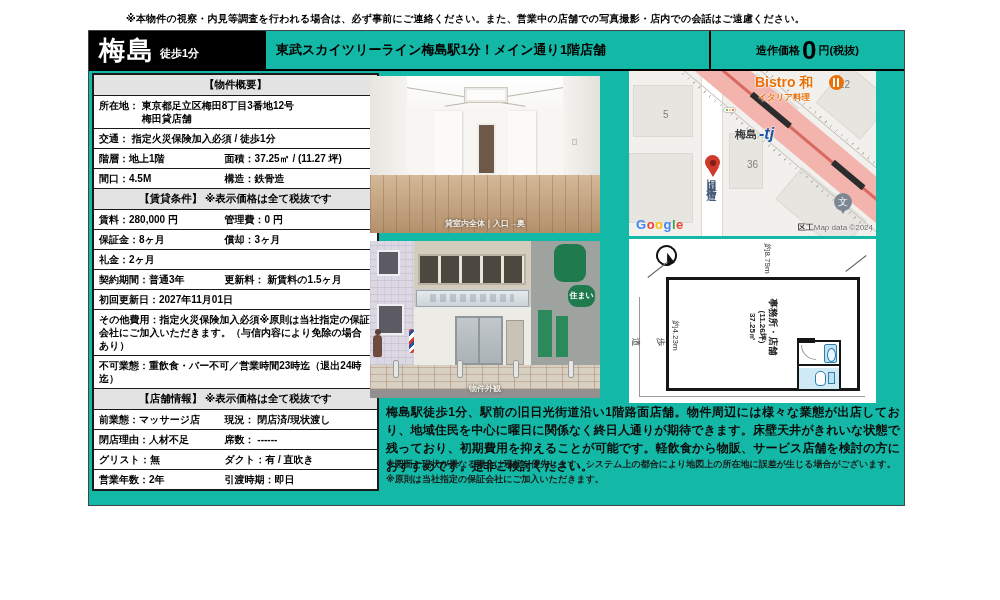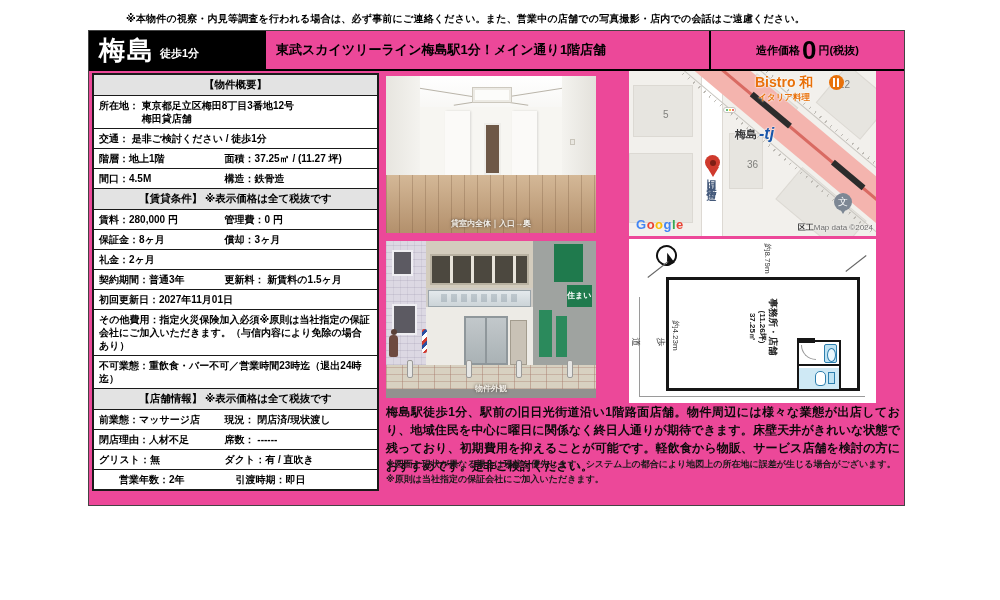--- a/index.html
+++ b/index.html
@@ -1,42 +1,42 @@
 <!DOCTYPE html>
 <html><head>
 <meta charset="utf-8">
 <style>
   * { margin:0; padding:0; box-sizing:border-box; }
   body { background:#fff; font-family:"Liberation Sans","DejaVu Sans",sans-serif; }
   .page { position:relative; width:1000px; height:600px; background:#fff; overflow:hidden; color:#000; }
 
   .disclaimer { position:absolute; left:90px; top:12px; font-size:10px; font-weight:bold; letter-spacing:0.2px;margin-left:36px; }
 
-  .doc { position:absolute; left:88px; top:30px; width:817px; height:476px; border:1px solid #444; background:#ec4899; }
+  .doc { position:absolute; left:88px; top:30px; width:817px; height:476px; border:1px solid #444; background:#14b8a6; }
 
   
   .header { position:absolute; left:0; top:0; width:100%; height:40px; display:flex; border-bottom:2px solid #000; }
   .h-station { width:177px; background:#000; color:#fff; display:flex; align-items:flex-end; padding:5px 0 6px 10px; gap:5px; }
   .h-station .big { font-size:26px; font-weight:bold; line-height:1; letter-spacing:2px; }
   .h-station .small { font-size:11px; font-weight:bold; padding-bottom:2px; }
   .h-title { flex:1; display:flex; align-items:center; padding-left:10px; font-size:13px; font-weight:bold; border-right:2px solid #000; }
   .h-price { width:193px; display:flex; align-items:center; justify-content:center; gap:2px; font-size:11px; font-weight:bold; }
   .h-price .zero { font-size:26px; line-height:1; }
 
   
   .ptable { position:absolute; left:3px; top:42px; width:287px; border:2px solid #1a1a1a; background:#fff; }
   .sec-head { background:#e3e3e3; text-align:center; font-weight:bold; font-size:10.5px; padding:3px 2px; border-bottom:1px solid #1a1a1a; }
   .prow { display:flex; font-size:10px; font-weight:bold; padding:3px 5px; border-bottom:1px solid #1a1a1a; line-height:1.3; white-space:pre-line; }
-  .ptable > div:last-child { border-bottom:none;margin-left:20px; }
+  .ptable > div:last-child { border-bottom:none; }
   .cell1 { flex:0 0 46%; padding-right:2px; }
   .cell2 { flex:1; }
   .cellfull { flex:1; }
 
   
-  .photo { position:absolute; left:297px; width:210px; height:157px; overflow:hidden; background:#ccc; }
+  .photo { position:absolute; left:281px; width:230px; height:157px; overflow:hidden; background:#ccc; }
   .photo .caption { position:absolute; bottom:4px; left:0; width:100%; text-align:center; color:#f2efe9; font-size:8px; font-weight:bold; text-shadow:0 0 3px rgba(60,50,40,.9); z-index:9; }
   #photo-interior { top:45px; }
   #photo-exterior { top:210px; }
 
   
   .int-ceiling { position:absolute; left:0; top:0; width:100%; height:36%; background:linear-gradient(#ffffff,#f2f1ed); }
   .int-rail { position:absolute; height:1px; background:#b9b4a9; width:60%; }
   .int-ac { position:absolute; left:41%; top:7%; width:19%; height:10%; background:#fcfcfa; border:1px solid #cdc9bf; box-shadow:inset 0 0 0 2px #eceae4; }
   .int-leftwall { position:absolute; left:0; top:0; width:16%; height:100%; background:linear-gradient(90deg,#e7e5df,#f4f3ef); }
   .int-rightwall { position:absolute; right:0; top:0; width:16%; height:100%; background:linear-gradient(270deg,#e3e1db,#f4f3ef); }
@@ -58,21 +58,21 @@
   .ext-center-upper { position:absolute; left:19%; top:0; width:51%; height:30%; background:#d3ccbd; }
   .ext-center-windows { position:absolute; left:21%; top:8%; width:47%; height:20%;
       background: repeating-linear-gradient(90deg,#4c483f 0 18px, #e8e4da 18px 21px); border:2px solid #b9b2a2; }
   .ext-sign { position:absolute; left:20%; top:31%; width:49%; height:11%; background:linear-gradient(#e4e9ec,#ccd4d8); border:1px solid #9aa4aa; }
   .ext-sign-text { position:absolute; left:12%; top:22%; width:76%; height:50%; background:repeating-linear-gradient(90deg, rgba(90,110,125,.5) 0 6px, transparent 6px 10px); opacity:.5; }
   .ext-store { position:absolute; left:19%; top:42%; width:51%; height:37%; background:#edebe6; }
   .ext-glass { position:absolute; left:37%; top:48%; width:21%; height:31%; background:linear-gradient(#c2c8cb,#aab2b5); border:2px solid #8f979b; }
   .ext-glass-bar { position:absolute; top:0; width:2px; height:100%; background:#8f979b; }
   .ext-door { position:absolute; left:59%; top:50%; width:8%; height:29%; background:#c9c2b6; border:1px solid #a39c8e; }
   .ext-right { position:absolute; left:70%; top:0; width:30%; height:79%; background:#9fa3a0; }
-  .ext-green-sign { position:absolute; background:#1f7a4d; color:#fff; font-weight:bold; display:flex; align-items:center; justify-content:center; }
+  .ext-green-sign { position:absolute; background:#1f7a4d; color:#fff; font-weight:bold; display:flex; align-items:center; justify-content:center;border-radius:9px; }
   .ext-green-small { position:absolute; background:#2b8a5c; }
   .ext-sidewalk { position:absolute; left:0; top:79%; width:100%; height:15%;
       background: repeating-linear-gradient(90deg, rgba(165,120,105,.45) 0 1px, transparent 1px 16px),
                   repeating-linear-gradient(0deg, rgba(165,120,105,.35) 0 1px, transparent 1px 7px), #d8d1c1; }
   .ext-road { position:absolute; left:0; top:94%; width:100%; height:6%; background:#92918f; }
   .ext-bollard { position:absolute; width:6px; height:18px; background:#e6e6e4; border:1px solid #9a9a98; border-radius:2px; top:76%; }
   .ext-barber { position:absolute; left:17%; top:56%; width:5px; height:24px;
       background:repeating-linear-gradient(-45deg,#d03a30 0 3px,#fff 3px 6px,#2b4fa0 6px 9px); border-radius:2px; }
   .ext-person { position:absolute; left:1.5%; top:60%; width:9px; height:22px; background:#6e4a40; border-radius:4px 4px 2px 2px; }
   .ext-person::before { content:''; position:absolute; left:2px; top:-6px; width:6px; height:6px; border-radius:50%; background:#5a4038; }
@@ -156,21 +156,21 @@
         <span>造作価格</span>
         <span class="zero">0</span>
         <span>円(税抜)</span>
       </div>
     </div>
 
     <div class="ptable">
         <div class="sec-head">【物件概要】</div>
         <div class="prow"><span class="cellfull">所在地： 東京都足立区梅田8丁目3番地12号
 　　　　 梅田貸店舗</span></div>
-        <div class="prow"><span class="cellfull">交通： 是非ご検討ください / 徒歩1分</span></div>
+        <div class="prow"><span class="cellfull">交通： 指定火災保険加入必須 / 徒歩1分</span></div>
         <div class="prow"><span class="cell1">階層：地上1階</span><span class="cell2">面積：37.25㎡ / (11.27 坪)</span></div>
         <div class="prow"><span class="cell1">間口：4.5M</span><span class="cell2">構造：鉄骨造</span></div>
         <div class="sec-head">【賃貸条件】 ※表示価格は全て税抜です</div>
         <div class="prow"><span class="cell1">賃料：280,000 円</span><span class="cell2">管理費：0 円</span></div>
         <div class="prow"><span class="cell1">保証金：8ヶ月</span><span class="cell2">償却：3ヶ月</span></div>
         <div class="prow"><span class="cellfull">礼金：2ヶ月</span></div>
         <div class="prow"><span class="cell1">契約期間：普通3年</span><span class="cell2">更新料： 新賃料の1.5ヶ月</span></div>
         <div class="prow"><span class="cellfull">初回更新日：2027年11月01日</span></div>
         <div class="prow"><span class="cellfull">その他費用：指定火災保険加入必須※原則は当社指定の保証会社にご加入いただきます。（与信内容により免除の場合あり）</span></div>
         <div class="prow"><span class="cellfull">不可業態：重飲食・バー不可／営業時間23時迄（退出24時迄）</span></div>

